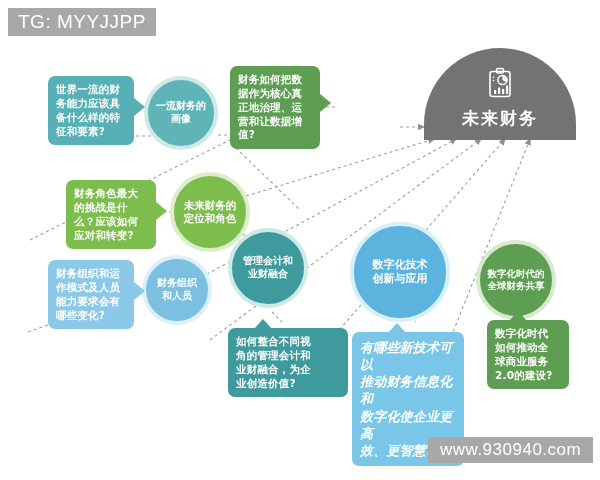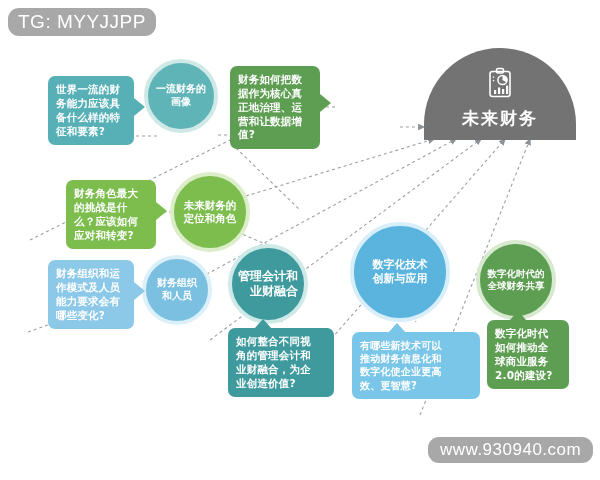--- a/index.html
+++ b/index.html
@@ -13,21 +13,21 @@
   #stage{position:absolute;left:0;top:0;width:600px;height:480px;}
 
   
   .wm{
     position:absolute;
     background:#a8a8a8;
     color:#ffffff;
     font-family:"Liberation Sans",sans-serif;
     letter-spacing:.5px;
     white-space:nowrap;
-    display:flex;align-items:center;justify-content:center;border-radius:11px;
+    display:flex;align-items:center;justify-content:center;
   }
   #wm-tg{left:8px;top:8px;height:28px;padding:0 10px;font-size:19px;}
   #wm-site{left:428px;top:437px;height:26px;padding:0 12px;font-size:17px;}
 
   
   #links{position:absolute;left:0;top:0;width:600px;height:480px;}
 
   
   .node{
     position:absolute;
@@ -120,21 +120,21 @@
         <rect x="13" y="20.5" width="2.2" height="6.5" fill="#ffffff"></rect>
         <rect x="17" y="22" width="2.2" height="5" fill="#ffffff"></rect>
         <rect x="21" y="18.5" width="2.2" height="8.5" fill="#ffffff"></rect>
         <line x1="8.5" y1="10" x2="8.5" y2="10.1" stroke="#ffffff" stroke-width="1.6" stroke-linecap="round"></line>
         <line x1="8.5" y1="13.5" x2="8.5" y2="13.6" stroke="#ffffff" stroke-width="1.6" stroke-linecap="round"></line>
       </svg>
     </span>
     <span class="domelabel">未来财务</span>
   </div>
 
-  <div class="node" style="left:144px;top:59px;width:74px;height:74px;background:#5fb4b8;
+  <div class="node" style="left:144px;top:76px;width:74px;height:74px;background:#5fb4b8;
               border:4px solid #cfe9e6;font-size:10px;">
     <span class="lbl">
       <span>一流财务的</span><br><span>画像</span>
     </span>
   </div>
 
 
   <div class="node" style="left:142px;top:255px;width:70px;height:70px;background:#7bc0e0;
               border:4px solid #dcf0fa;font-size:10px;">
     <span class="lbl">
@@ -142,22 +142,22 @@
     </span>
   </div>
 
   <div class="node" style="left:170px;top:172px;width:80px;height:80px;background:#7cbd4e;
               border:4px solid #dcedc9;font-size:10.5px;">
     <span class="lbl">
       <span>未来财务的</span><br><span>定位和角色</span>
     </span>
   </div>
 
-  <div class="node" style="left:228px;top:244px;width:80px;height:80px;background:#3f9a9e;
-              border:4px solid #cfe9e8;font-size:12px;text-align:right;">
+  <div class="node" style="left:228px;top:228px;width:80px;height:80px;background:#3f9a9e;
+              border:4px solid #cfe9e8;font-size:10px;">
     <span class="lbl">
       <span>管理会计和</span><br><span>业财融合</span>
     </span>
   </div>
 
   <div class="node" style="left:350px;top:222px;width:100px;height:100px;background:#5ab4de;
               border:4px solid #d8eef9;font-size:11px;">
     <span class="lbl">
       <span>数字化技术</span><br><span>创新与应用</span>
     </span>
@@ -204,31 +204,31 @@
   <div class="callout" style="left:48px;top:260px;width:86px;background:#8cc8e8;font-size:10.5px;">
     <span class="txt">
       <span>财务组织和运</span><br>
       <span>作模式及人员</span><br>
       <span>能力要求会有</span><br>
       <span>哪些变化?</span>
     </span>
     <span class="tail" style="left:86px;top:22px;border-top:9px solid transparent;border-bottom:9px solid transparent;border-left:11px solid #8cc8e8;"></span>
   </div>
 
-  <div class="callout" style="left:228px;top:328px;width:106px;background:#3f9a9e;font-size:10.5px;">
+  <div class="callout" style="left:228px;top:328px;width:120px;background:#3f9a9e;font-size:10.5px;">
     <span class="tail" style="left:26px;top:-9px;border-left:9px solid transparent;border-right:9px solid transparent;border-bottom:10px solid #3f9a9e;"></span>
     <span class="txt">
       <span>如何整合不同视</span><br>
       <span>角的管理会计和</span><br>
       <span>业财融合，为企</span><br>
       <span>业创造价值?</span>
     </span>
   </div>
 
-  <div class="callout" style="left:352px;top:332px;width:128px;background:#79c6e8;font-size:10px;">
+  <div class="callout" style="left:352px;top:332px;width:112px;background:#79c6e8;font-size:13px;font-style:italic;">
     <span class="tail" style="left:36px;top:-9px;border-left:9px solid transparent;border-right:9px solid transparent;border-bottom:10px solid #79c6e8;"></span>
     <span class="txt">
       <span>有哪些新技术可以</span><br>
       <span>推动财务信息化和</span><br>
       <span>数字化使企业更高</span><br>
       <span>效、更智慧?</span>
     </span>
   </div>
 
   <div class="callout" style="left:487px;top:320px;width:82px;background:#5e9e52;font-size:10.5px;">

